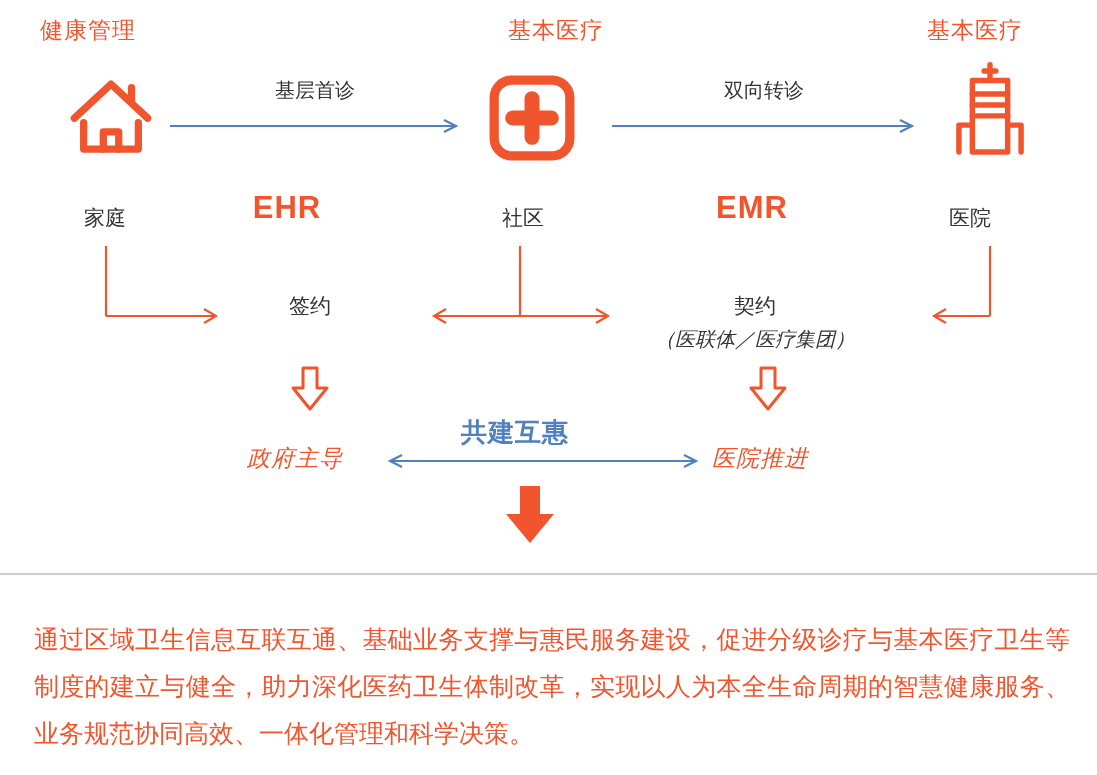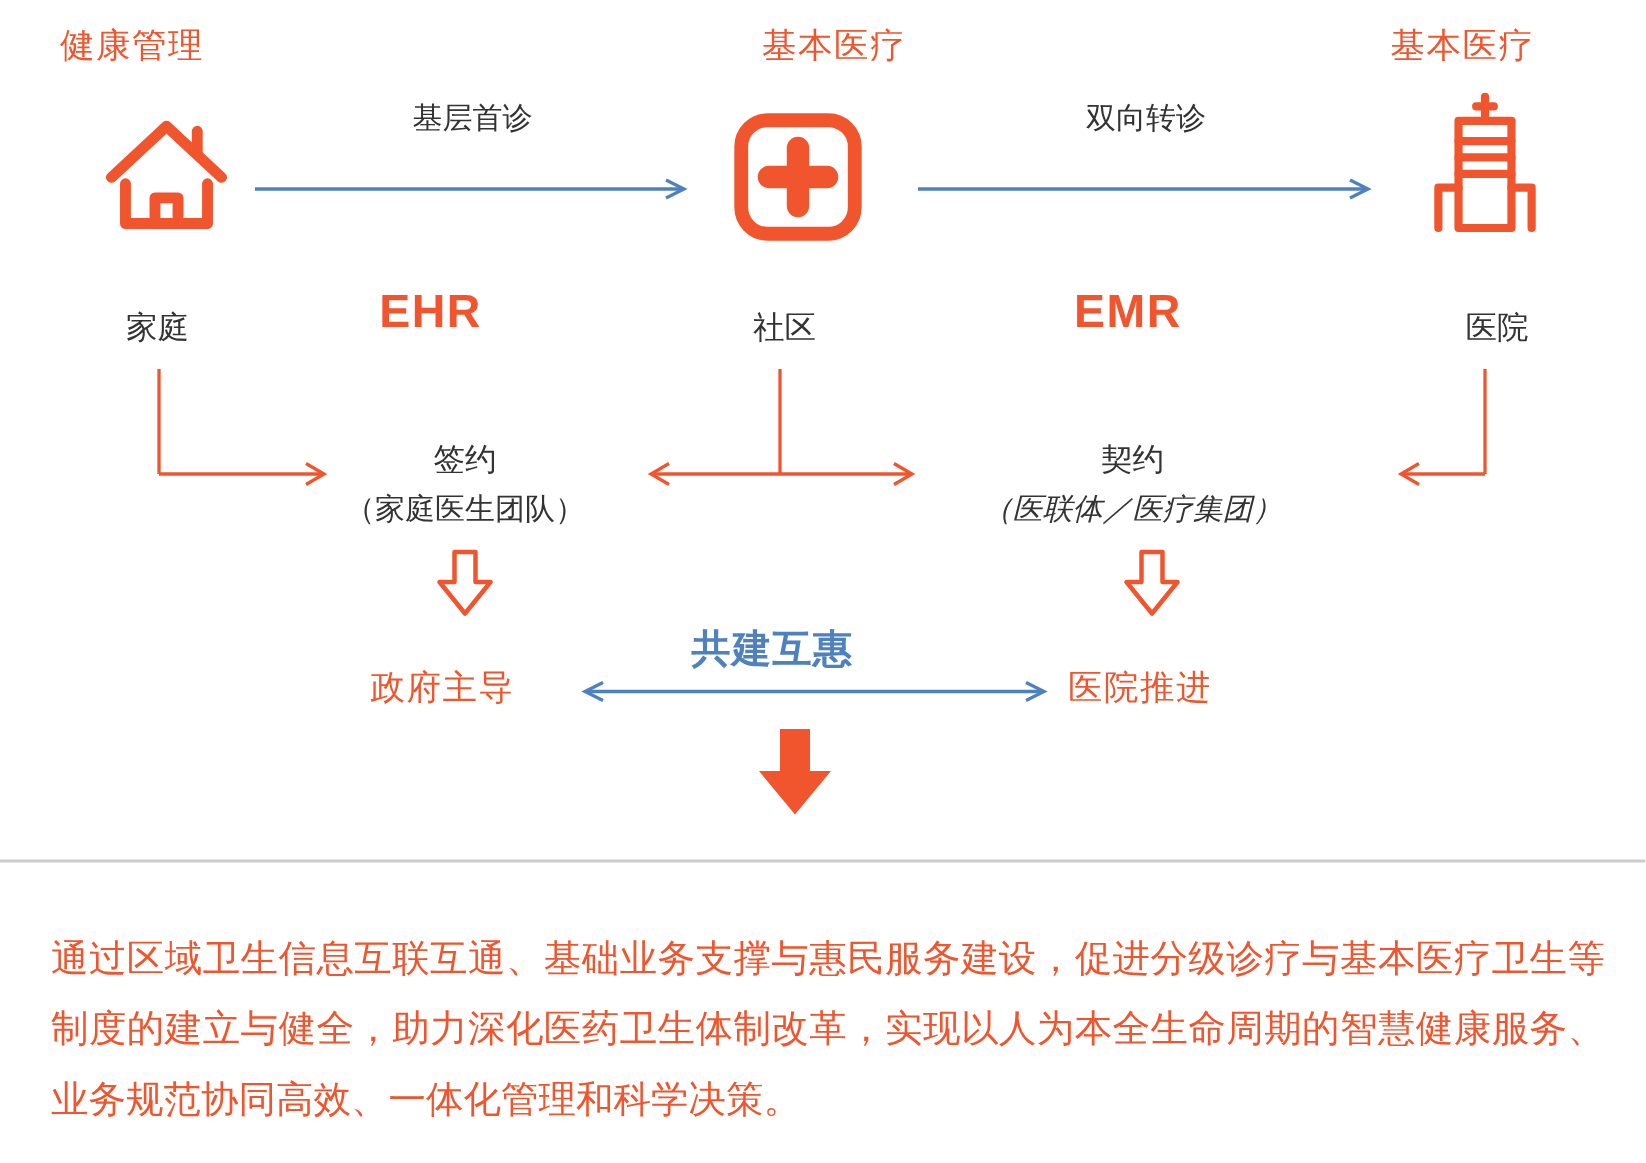--- a/index.html
+++ b/index.html
@@ -10,33 +10,33 @@
   }
   *{box-sizing:border-box;}
   body{margin:0;background:#fff;font-family:"Liberation Sans","DejaVu Sans",sans-serif;}
   .canvas{position:relative;width:1097px;height:775px;background:#fff;overflow:hidden;}
 
   .stage-title{position:absolute;top:15px;font-size:23px;color:var(--orange);letter-spacing:1px;}
   .icon{position:absolute;color:var(--orange);}
   .icon svg{display:block;width:100%;height:100%;}
 
   .flow-arrow{position:absolute;color:var(--blue);}
-  .flow-label{position:absolute;top:65px;font-size:20px;color:var(--dark);text-align:center;}
+  .flow-label{position:absolute;top:77px;font-size:20px;color:var(--dark);text-align:center;}
 
   .entity-label{position:absolute;top:204px;font-size:21px;color:var(--dark);text-align:center;}
   .record-label{position:absolute;top:190px;font-size:31px;font-weight:bold;color:var(--orange);text-align:center;letter-spacing:1px;}
 
   .connector{position:absolute;color:var(--orange);}
 
   .contract-title{position:absolute;top:292px;font-size:21px;color:var(--dark);text-align:center;}
   .contract-subtitle{position:absolute;top:326px;font-size:20px;color:var(--dark);text-align:center;}
 
   .block-arrow{position:absolute;color:var(--orange);}
 
-  .outcome{position:absolute;top:443px;font-size:23px;color:var(--orange);text-align:center;letter-spacing:1px;}
+  .outcome{position:absolute;top:443px;font-size:23px;color:var(--orange);text-align:center;letter-spacing:1px;font-style:italic;}
   .outcome-center{position:absolute;top:415px;font-size:26px;font-weight:bold;color:var(--blue);text-align:center;letter-spacing:1px;}
 
   .divider{position:absolute;left:0;top:573px;width:1097px;height:2px;background:var(--divider);}
 
   .description{position:absolute;left:34px;top:616px;width:1036px;font-size:25px;line-height:47px;color:var(--orange);text-align:justify;}
 </style>
 </head>
 <body>
 
 <div class="canvas">
@@ -88,21 +88,21 @@
     <svg width="304" height="16">
       <line x1="0" y1="8" x2="299" y2="8" stroke="currentColor" stroke-width="2.2"></line>
       <polyline points="288,2 300,8 288,14" fill="none" stroke="currentColor" stroke-width="2.2"></polyline>
     </svg>
   </div>
 
   <div class="entity-label" style="left:63px;width:84px;">家庭</div>
   <div class="record-label" style="left:227px;width:120px;">EHR</div>
   <div class="entity-label" style="left:481px;width:84px;">社区</div>
   <div class="record-label" style="left:692px;width:120px;">EMR</div>
-  <div class="entity-label" style="left:956px;width:84px;">医院</div>
+  <div class="entity-label" style="left:928px;width:84px;">医院</div>
 
   <div class="connector" style="left:102px;top:246px;width:122px;height:80px;">
     <svg width="122" height="80">
       <line x1="4" y1="0" x2="4" y2="70" stroke="currentColor" stroke-width="2.2"></line>
       <line x1="4" y1="70" x2="112" y2="70" stroke="currentColor" stroke-width="2.2"></line>
       <polyline points="102,63 114,70 102,77" fill="none" stroke="currentColor" stroke-width="2.2"></polyline>
     </svg>
   </div>
 
   <div class="connector" style="left:428px;top:246px;width:186px;height:80px;">
@@ -116,21 +116,20 @@
 
   <div class="connector" style="left:928px;top:246px;width:66px;height:80px;">
     <svg width="66" height="80">
       <line x1="62" y1="0" x2="62" y2="70" stroke="currentColor" stroke-width="2.2"></line>
       <line x1="6" y1="70" x2="62" y2="70" stroke="currentColor" stroke-width="2.2"></line>
       <polyline points="18,63 6,70 18,77" fill="none" stroke="currentColor" stroke-width="2.2"></polyline>
     </svg>
   </div>
 
   <div class="contract-title" style="left:205px;width:210px;">签约</div>
-  <div class="contract-subtitle" style="left:205px;width:210px;">（家庭医生团队）</div>
 
   <div class="contract-title" style="left:645px;width:220px;">契约</div>
   <div class="contract-subtitle" style="left:645px;width:220px;font-style:italic;">（医联体／医疗集团）</div>
 
   <div class="block-arrow" style="left:290px;top:366px;width:40px;height:46px;">
     <svg width="40" height="46" viewBox="0 0 40 46">
       <path d="M13 2 H27 V22 H37 L20 43 L3 22 H13 Z" fill="#ffffff" stroke="currentColor" stroke-width="3" stroke-linejoin="round"></path>
     </svg>
   </div>
   <div class="block-arrow" style="left:748px;top:366px;width:40px;height:46px;">

